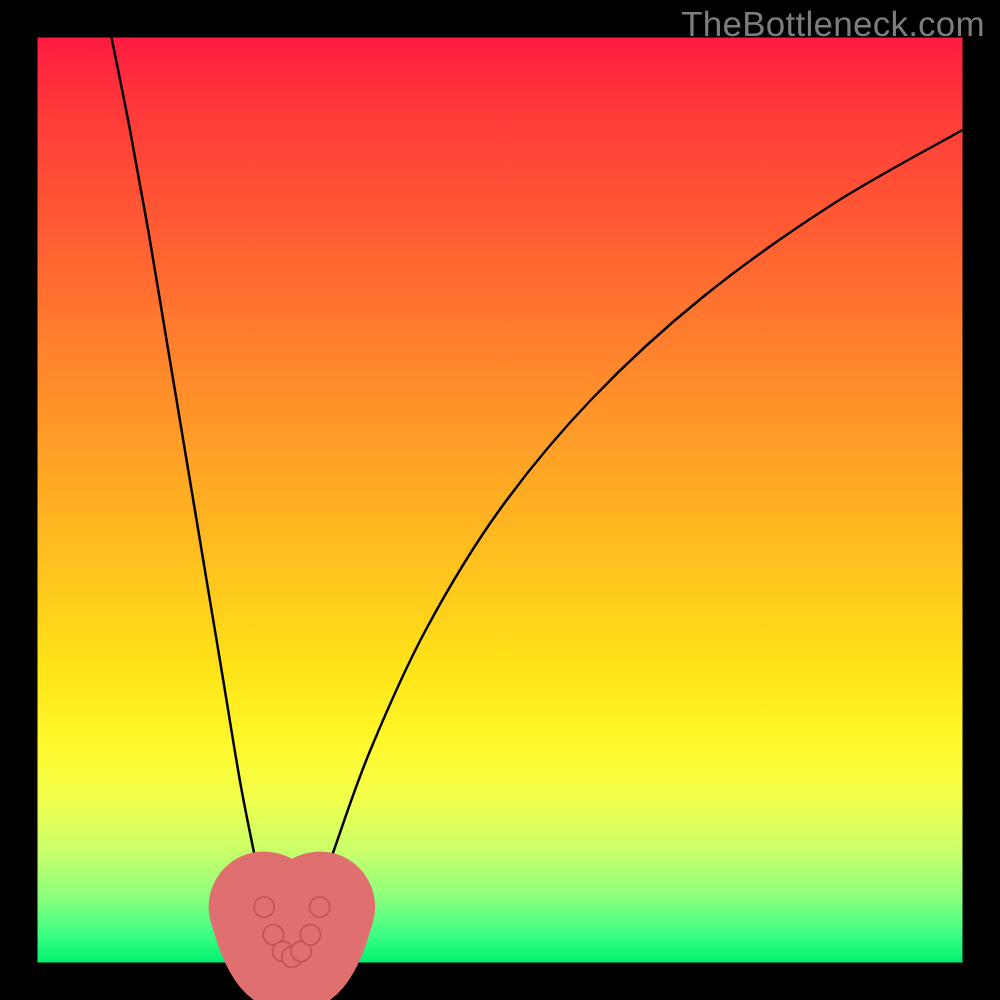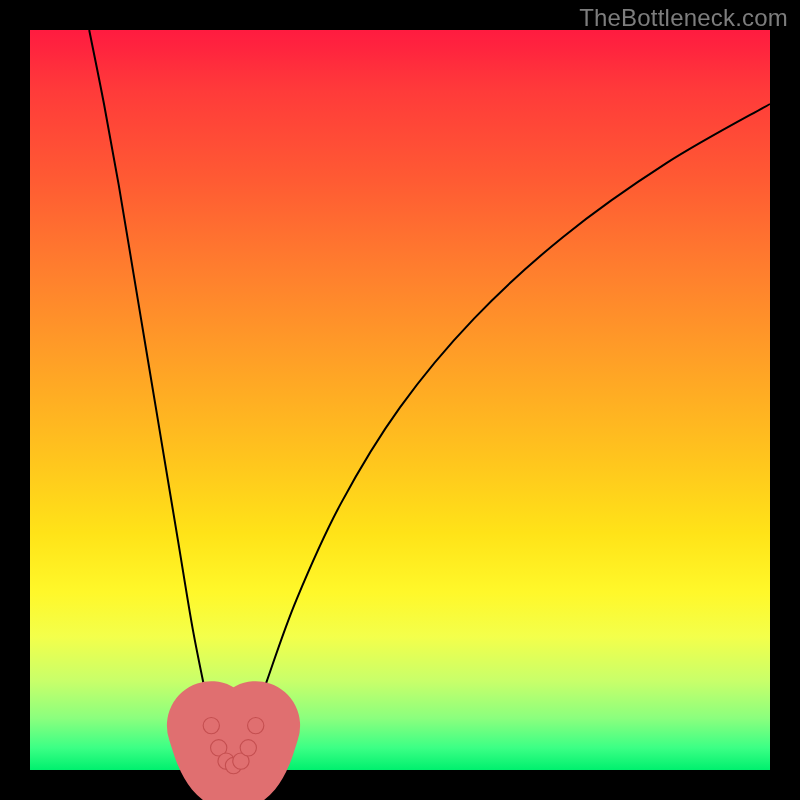--- a/index.html
+++ b/index.html
@@ -15,21 +15,21 @@
     position: relative;
     width: 800px;
     height: 800px;
     background: #000;
   }
   .attribution {
     position: absolute;
     top: 4px;
     right: 12px;
     color: #7d7d7d;
-    font-size: 24px;
+    font-size: 28px;
     font-weight: 500;
     letter-spacing: 0.2px;
     z-index: 10;
   }
   .plot-area {
     position: absolute;
     left: 30px;
     top: 30px;
     width: 740px;
     height: 740px;

